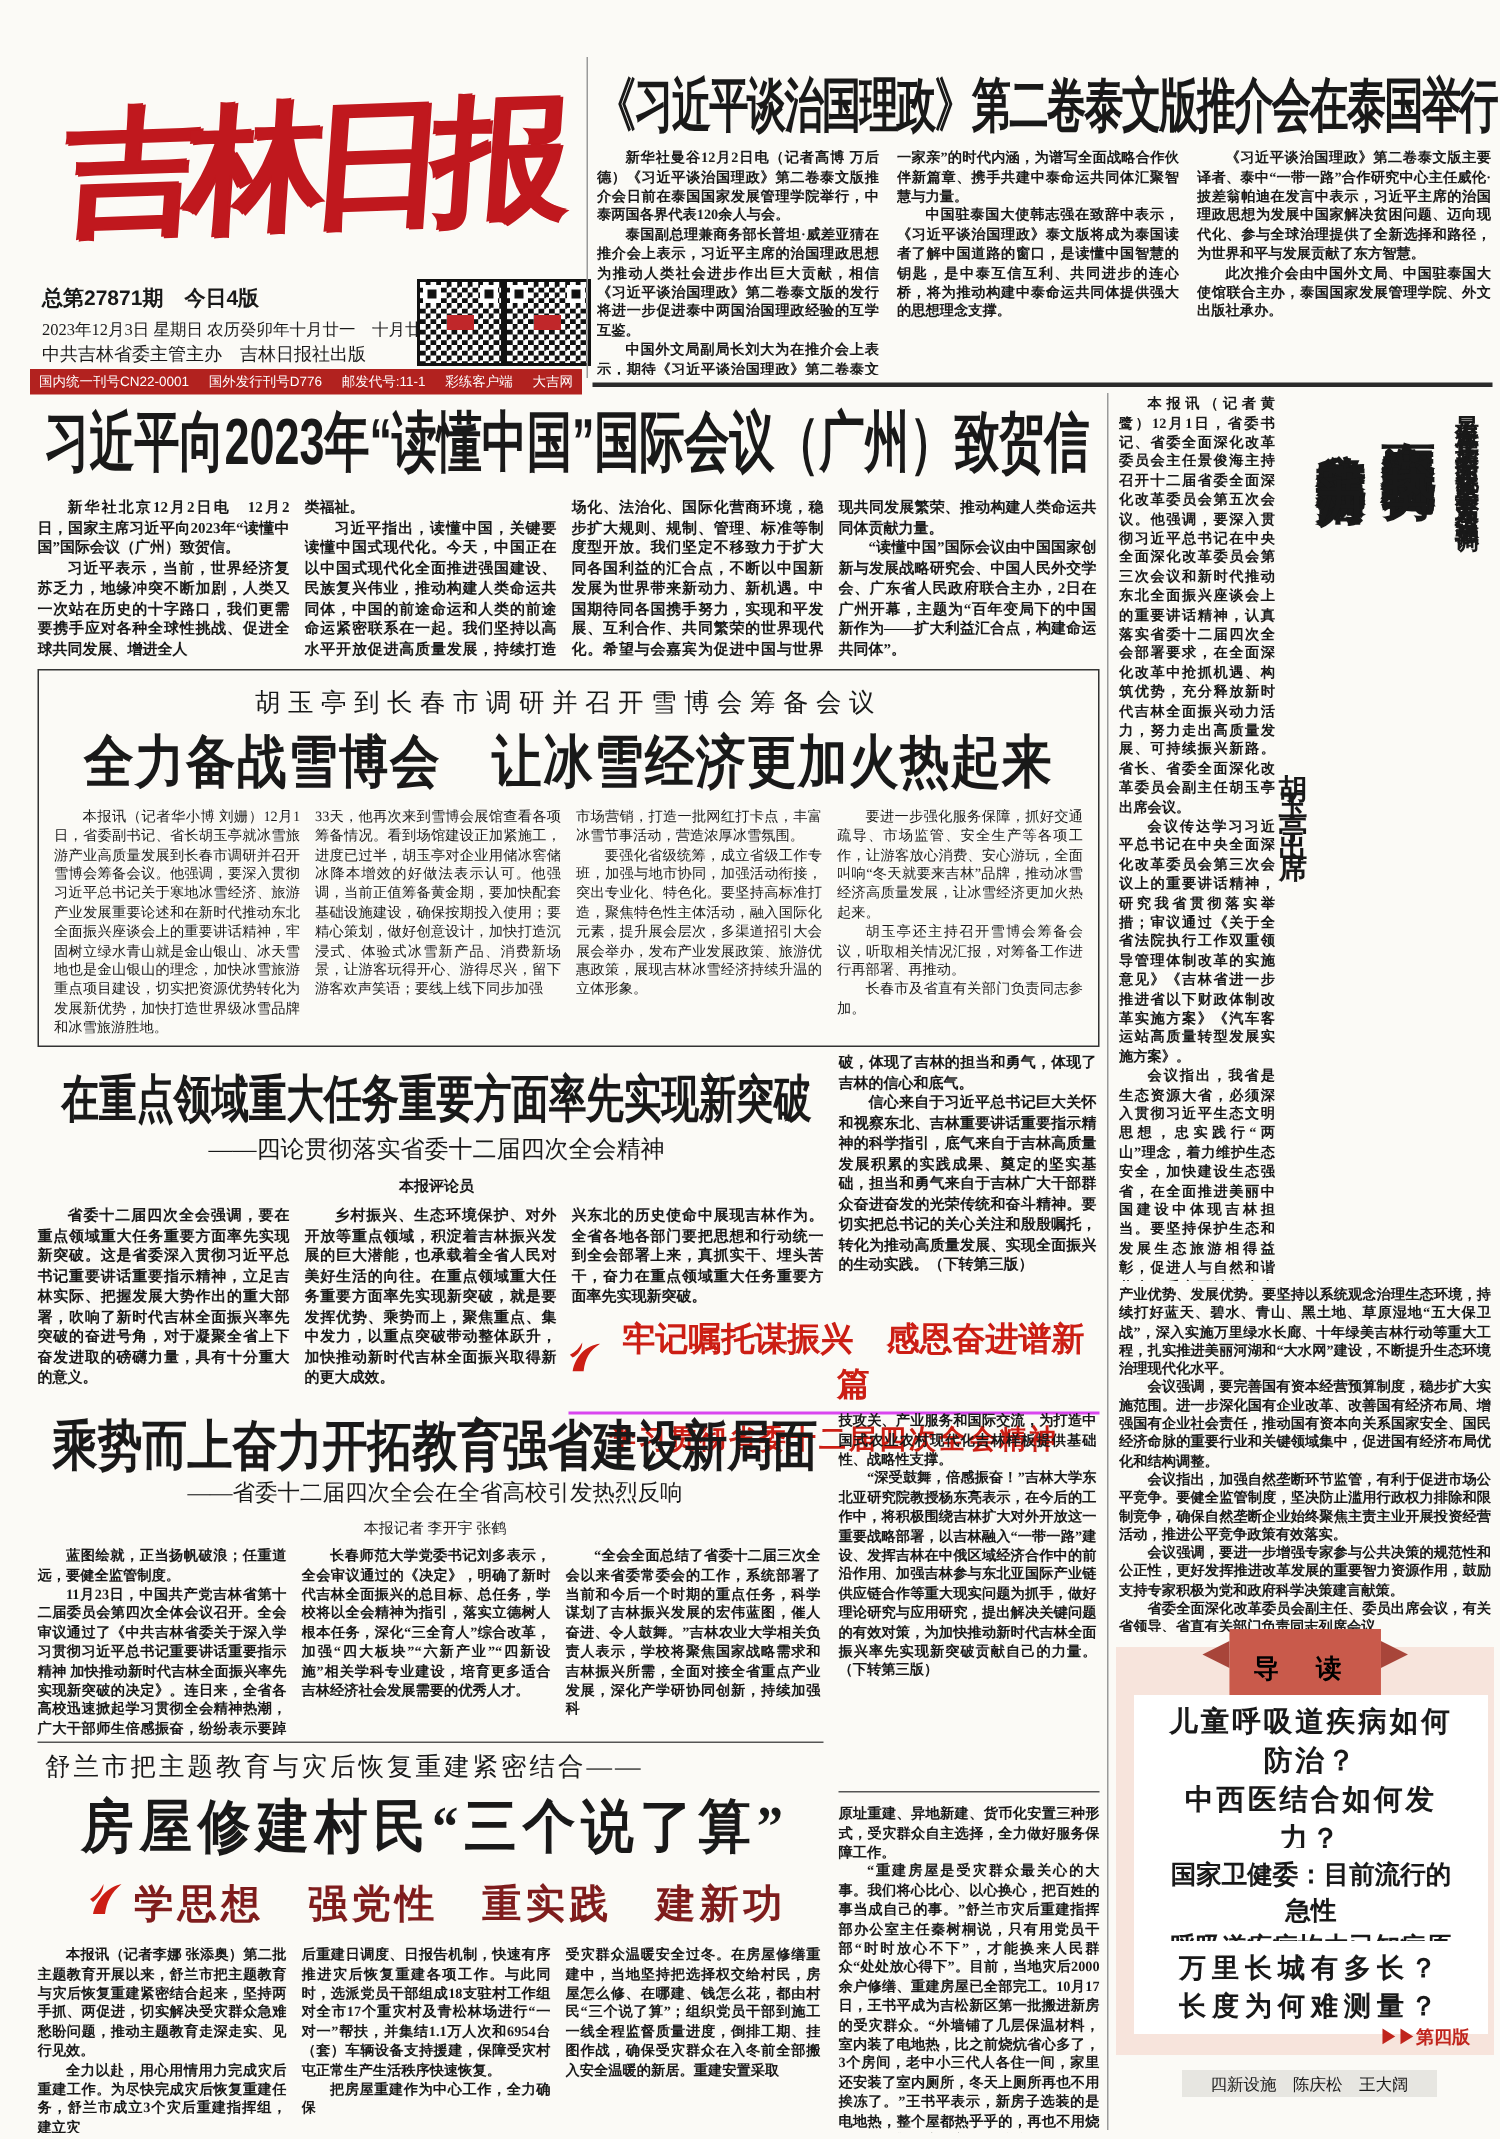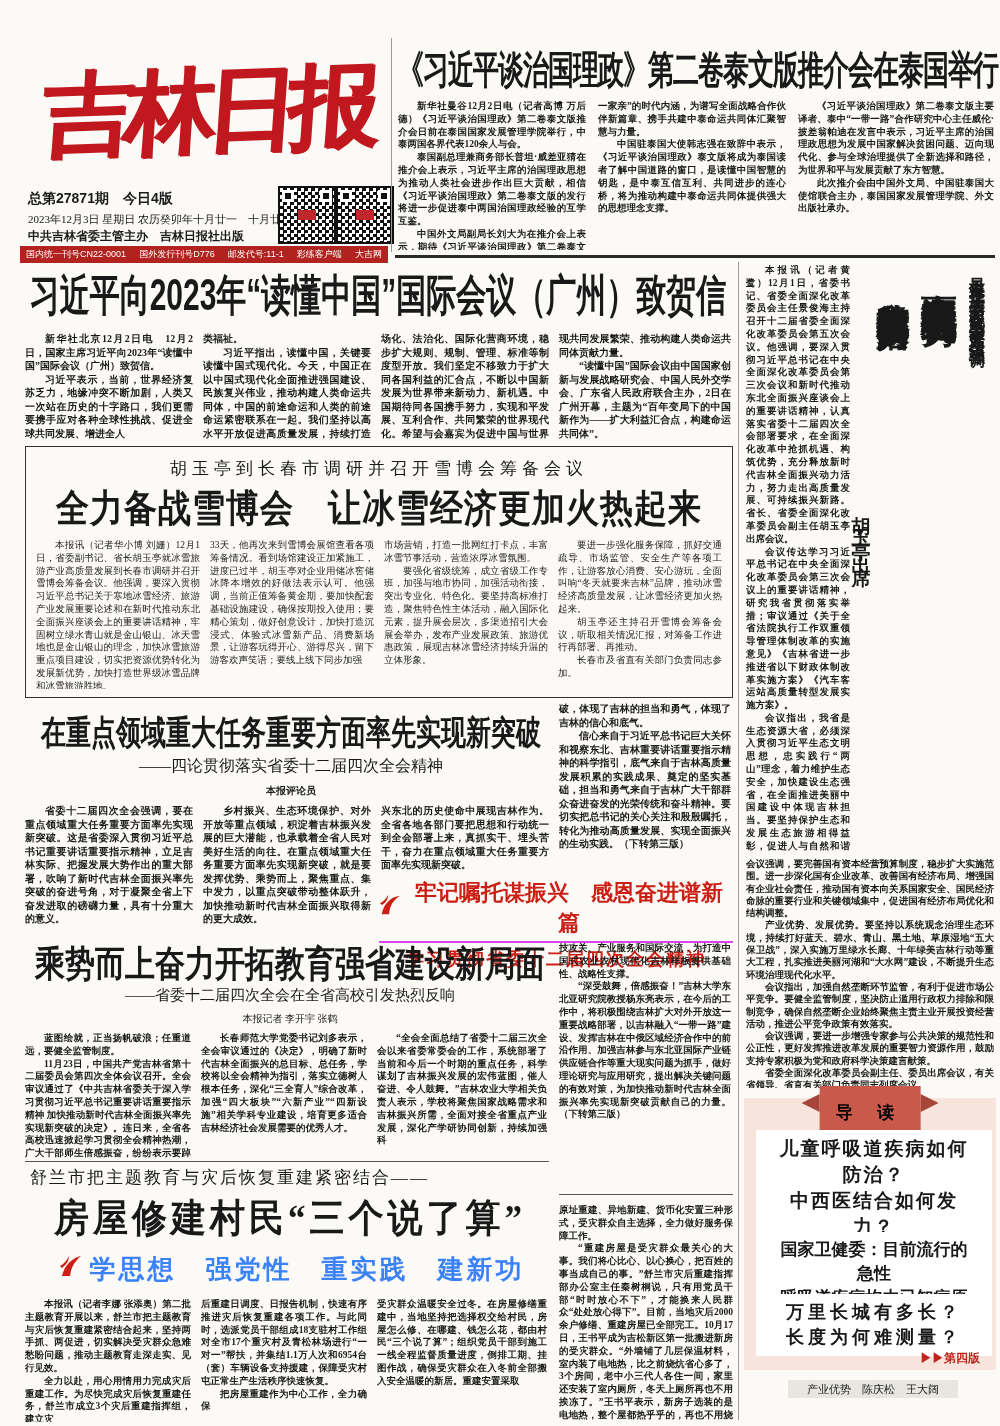--- a/index.html
+++ b/index.html
@@ -11,21 +11,21 @@
   .col p{margin:0;text-indent:2em;}
   .nofi p:first-child{text-indent:0;}
   .small{font-size:9.5px;line-height:12.8px;}
   
   #masthead{left:20px;top:28px;width:368px;height:236px;}
   .paper-title{position:absolute;left:8px;top:8px;width:356px;height:150px;
       font-size:92px;font-weight:bold;color:#c0181e;letter-spacing:-10px;
       transform:rotate(-2deg) skewX(-6deg);text-shadow:2px 1px 0 #c0181e;line-height:150px;text-align:center;}
   .issue-line{position:absolute;left:8px;top:162px;font-family:"Liberation Sans",sans-serif;font-weight:bold;font-size:14px;}
   .date-line{position:absolute;left:8px;top:184px;font-size:11px;}
-  .pub-line{position:absolute;left:8px;top:200px;font-weight:bold;font-size:12px;}
+  .pub-line{position:absolute;left:8px;top:200px;font-weight:normal;font-size:12px;}
   .qr{position:absolute;top:158px;width:54px;height:54px;border:2px solid #111;background:
       conic-gradient(#111 25%,#fff 0 50%,#111 0 75%,#fff 0) 0 0/7px 7px;}
   .qr::before{content:"";position:absolute;left:2px;top:2px;width:12px;height:12px;background:#111;box-shadow:inset 0 0 0 3px #fff;}
   .qr::after{content:"";position:absolute;right:2px;top:2px;width:12px;height:12px;background:#111;box-shadow:inset 0 0 0 3px #fff;}
   .qr .qr-label{position:absolute;left:50%;top:50%;width:18px;height:10px;transform:translate(-50%,-50%);background:#c0272a;}
   #qr1{left:258px;} #qr2{left:316px;}
   .pub-bar{position:absolute;left:0;top:218px;width:368px;height:17px;background:#b2221f;color:#fff;
       font-size:9px;display:flex;align-items:center;justify-content:space-between;padding:0 6px;box-sizing:border-box;
       font-family:"Liberation Sans",sans-serif;}
   
@@ -55,21 +55,21 @@
   .edu-headline{left:25px;top:940px;width:530px;text-align:center;font-weight:bold;font-size:30px;
       transform:scaleY(1.2);transform-origin:top;white-space:nowrap;}
   .edu-sub{left:25px;top:986px;width:530px;text-align:center;font-size:15px;}
   .edu-byline{left:25px;top:1012px;width:530px;text-align:center;font-size:10px;}
   .hrule{position:absolute;height:1px;background:#555;}
   
   .shu-kicker{left:30px;top:1166px;width:524px;font-size:17px;letter-spacing:2px;}
   .shu-headline{left:25px;top:1192px;width:530px;text-align:center;font-weight:bold;font-size:35px;
       transform:scaleY(1.1);transform-origin:top;letter-spacing:4px;white-space:nowrap;}
   #slogan{left:35px;top:1252px;width:512px;display:flex;align-items:center;justify-content:center;gap:8px;
-      color:#3b82f6;font-family:"Liberation Sans",sans-serif;font-weight:bold;font-size:26px;letter-spacing:3px;text-align:center;}
+      color:#7f1d1d;font-family:"Liberation Sans",sans-serif;font-weight:bold;font-size:26px;letter-spacing:3px;text-align:center;}
   
   #main-vrule{left:738px;top:262px;width:1px;height:1158px;background:#9a9a9a;}
   .vtext{writing-mode:vertical-rl;}
   #reform-body{left:746px;top:264px;width:104px;height:590px;}
   #reform-hu{left:848px;top:500px;height:215px;font-size:19px;letter-spacing:13px;font-weight:bold;}
   #reform-head-l{left:870px;top:276px;height:575px;font-size:33px;font-weight:bold;letter-spacing:1px;}
   #reform-head-r{left:914px;top:266px;height:585px;font-size:36px;font-weight:bold;letter-spacing:1px;}
   #reform-kicker{left:966px;top:264px;height:525px;font-size:16px;font-weight:bold;letter-spacing:3px;}
   #reform-cont{left:746px;top:858px;width:248px;height:230px;font-size:9.5px;line-height:12.3px;}
   
@@ -254,22 +254,22 @@
   <div id="reform-body" class="col small">
       <p>本报讯（记者黄鹭）12月1日，省委书记、省委全面深化改革委员会主任景俊海主持召开十二届省委全面深化改革委员会第五次会议。他强调，要深入贯彻习近平总书记在中央全面深化改革委员会第三次会议和新时代推动东北全面振兴座谈会上的重要讲话精神，认真落实省委十二届四次全会部署要求，在全面深化改革中抢抓机遇、构筑优势，充分释放新时代吉林全面振兴动力活力，努力走出高质量发展、可持续振兴新路。省长、省委全面深化改革委员会副主任胡玉亭出席会议。</p>
       <p>会议传达学习习近平总书记在中央全面深化改革委员会第三次会议上的重要讲话精神，研究我省贯彻落实举措；审议通过《关于全省法院执行工作双重领导管理体制改革的实施意见》《吉林省进一步推进省以下财政体制改革实施方案》《汽车客运站高质量转型发展实施方案》。</p>
       <p>会议指出，我省是生态资源大省，必须深入贯彻习近平生态文明思想，忠实践行“两山”理念，着力维护生态安全，加快建设生态强省，在全面推进美丽中国建设中体现吉林担当。要坚持保护生态和发展生态旅游相得益彰，促进人与自然和谐共生，千方百计把生态优势转化为</p>
     </div>
   <div id="reform-hu" class="abs vtext">胡玉亭出席</div>
   <div id="reform-head-l" class="abs vtext">充分释放新时代吉林全面振兴动力活力</div>
   <div id="reform-head-r" class="abs vtext">在全面深化改革中抢抓机遇构筑优势</div>
   <div id="reform-kicker" class="abs vtext">景俊海在十二届省委全面深化改革委员会第五次会议上强调</div>
   <div id="reform-cont" class="col nofi">
+      <p>产业优势、发展优势。要坚持以系统观念治理生态环境，持续打好蓝天、碧水、青山、黑土地、草原湿地“五大保卫战”，深入实施万里绿水长廊、十年绿美吉林行动等重大工程，扎实推进美丽河湖和“大水网”建设，不断提升生态环境治理现代化水平。</p>
       <p>会议强调，要完善国有资本经营预算制度，稳步扩大实施范围。进一步深化国有企业改革、改善国有经济布局、增强国有企业社会责任，推动国有资本向关系国家安全、国民经济命脉的重要行业和关键领域集中，促进国有经济布局优化和结构调整。</p>
-      <p>产业优势、发展优势。要坚持以系统观念治理生态环境，持续打好蓝天、碧水、青山、黑土地、草原湿地“五大保卫战”，深入实施万里绿水长廊、十年绿美吉林行动等重大工程，扎实推进美丽河湖和“大水网”建设，不断提升生态环境治理现代化水平。</p>
       <p>会议指出，加强自然垄断环节监管，有利于促进市场公平竞争。要健全监管制度，坚决防止滥用行政权力排除和限制竞争，确保自然垄断企业始终聚焦主责主业开展投资经营活动，推进公平竞争政策有效落实。</p>
       <p>会议强调，要进一步增强专家参与公共决策的规范性和公正性，更好发挥推进改革发展的重要智力资源作用，鼓励支持专家积极为党和政府科学决策建言献策。</p>
       <p>省委全面深化改革委员会副主任、委员出席会议，有关省领导、省直有关部门负责同志列席会议。</p>
     </div>
 
   <div id="daodu" class="abs">
     <div class="ribbon">导 读</div>
     <div id="dcard1" class="dcard">
       <div class="lines">
           <p>儿童呼吸道疾病如何防治？</p>
@@ -285,15 +285,15 @@
     </div>
     <div id="dcard3" class="dcard">
       <div class="lines">
           <p>万里长城有多长？</p>
           <p>长度为何难测量？</p>
         </div>
     </div>
     <div class="dmore">▶▶第四版</div>
   </div>
 
-  <div id="editor-bar" class="abs">产业优势　陈庆松　王大阔</div>
+  <div id="editor-bar" class="abs">四新设施　陈庆松　王大阔</div>
 
 </div>
 
 </body></html>

